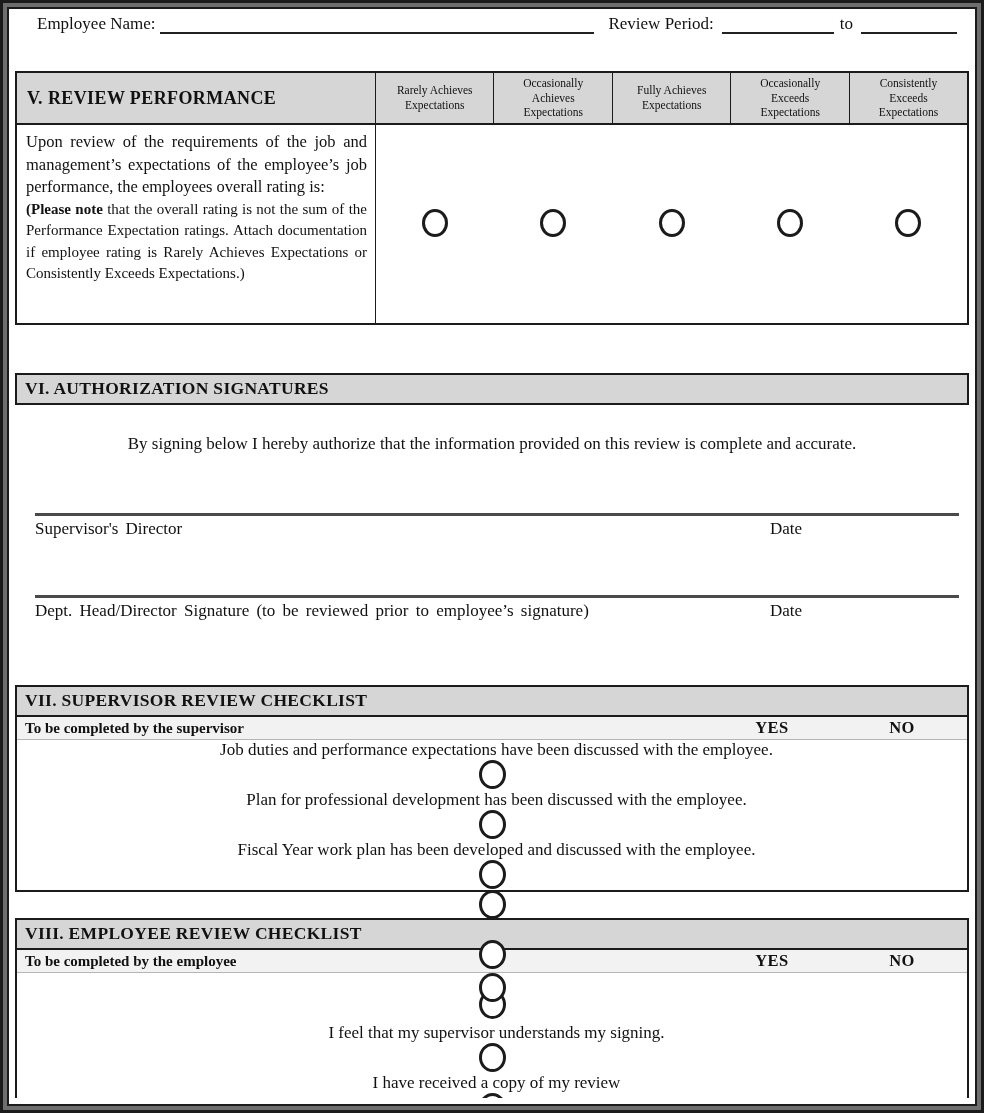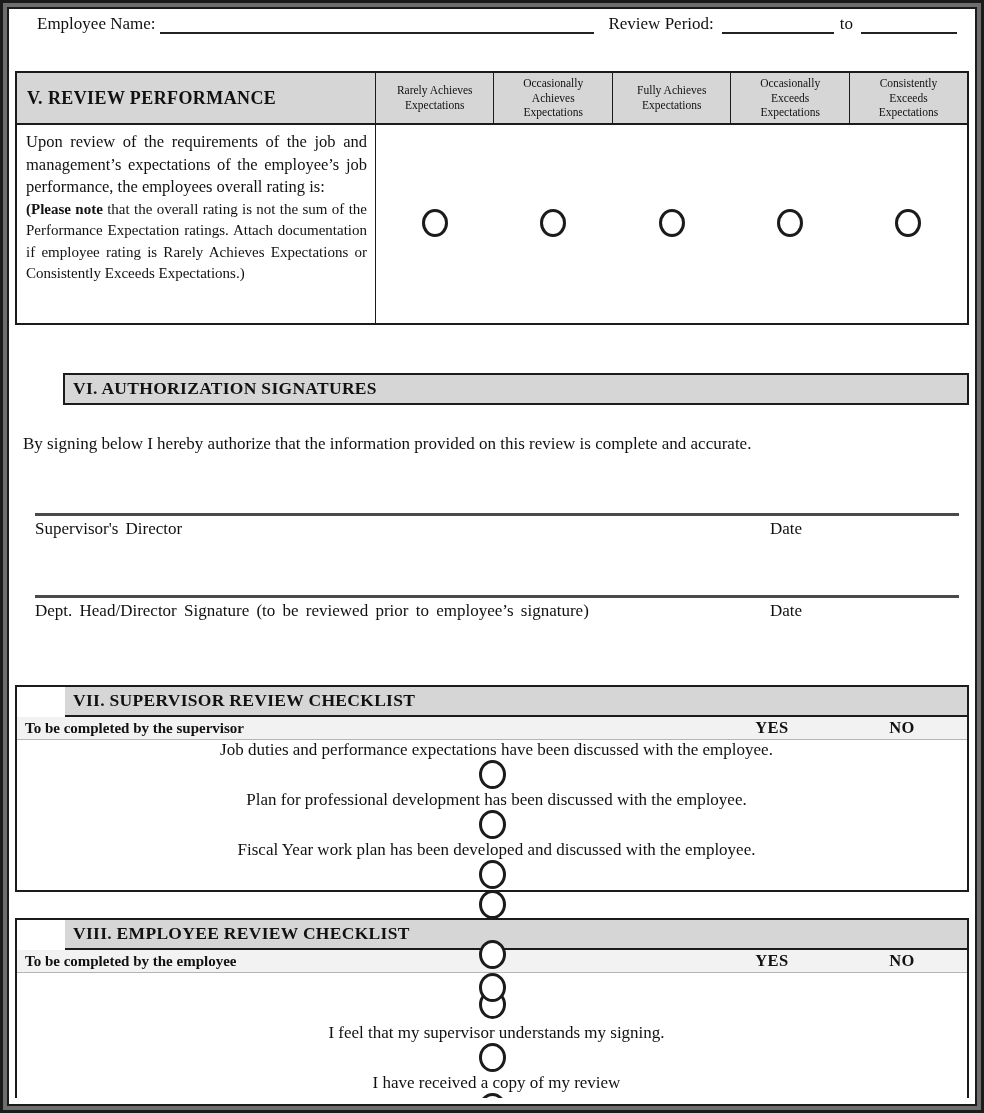--- a/index.html
+++ b/index.html
@@ -67,26 +67,25 @@
     display: inline-block; width: 26px; height: 28px;
     border: 3px solid #1b1b1b; border-radius: 50%; background: #fff;
   }
   .radio-cell .circle { margin-top: 84px; }
 
   
   .section-bar {
     border: 2px solid #1b1b1b; background: #d6d6d6;
     font-size: 17.5px; font-weight: bold; letter-spacing: 0.3px;
     padding: 3px 8px 4px 8px;
-    margin-left: 48px;
   }
   .bar-vi { margin-top: 48px; }
 
   
-  .auth-statement { margin: 27px 8px 0 8px; font-size: 17px; line-height: 24px; }
+  .auth-statement { margin: 27px 8px 0 8px; font-size: 17px; line-height: 24px; text-align: center; }
   .sig-line {
     height: 3px; background: #4a4a4a;
     margin: 0 10px 0 20px;
   }
   .sig-line-1 { margin-top: 57px; }
   .sig-line-2 { margin-top: 52px; }
   .sig-labels {
     position: relative; margin: 3px 8px 0 20px;
     font-size: 17px; height: 24px; word-spacing: 3px;
   }

